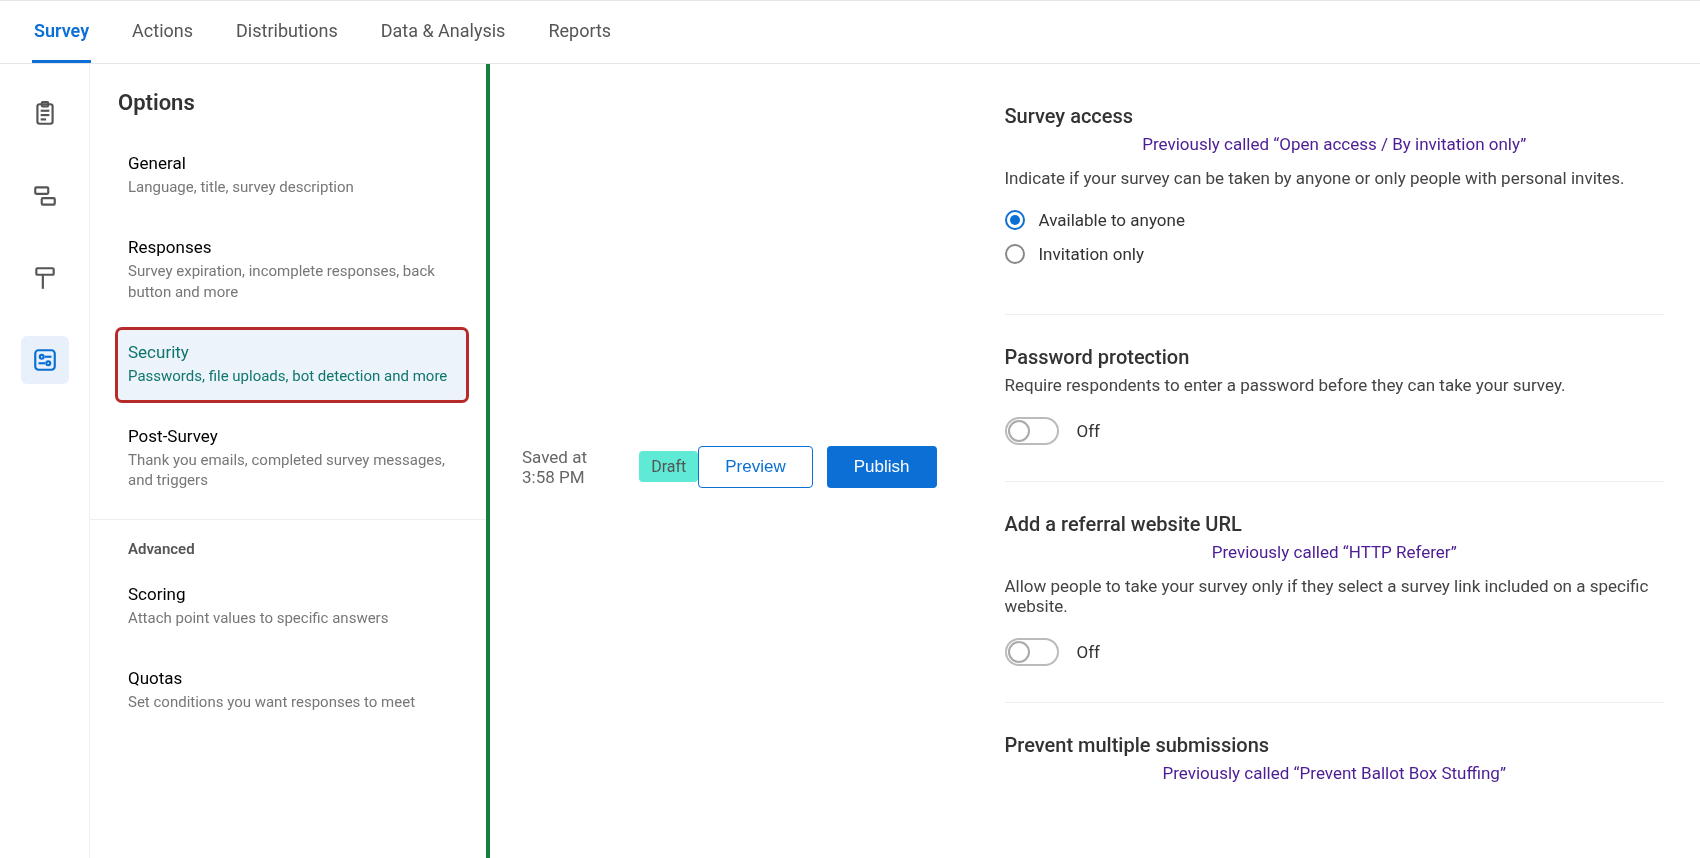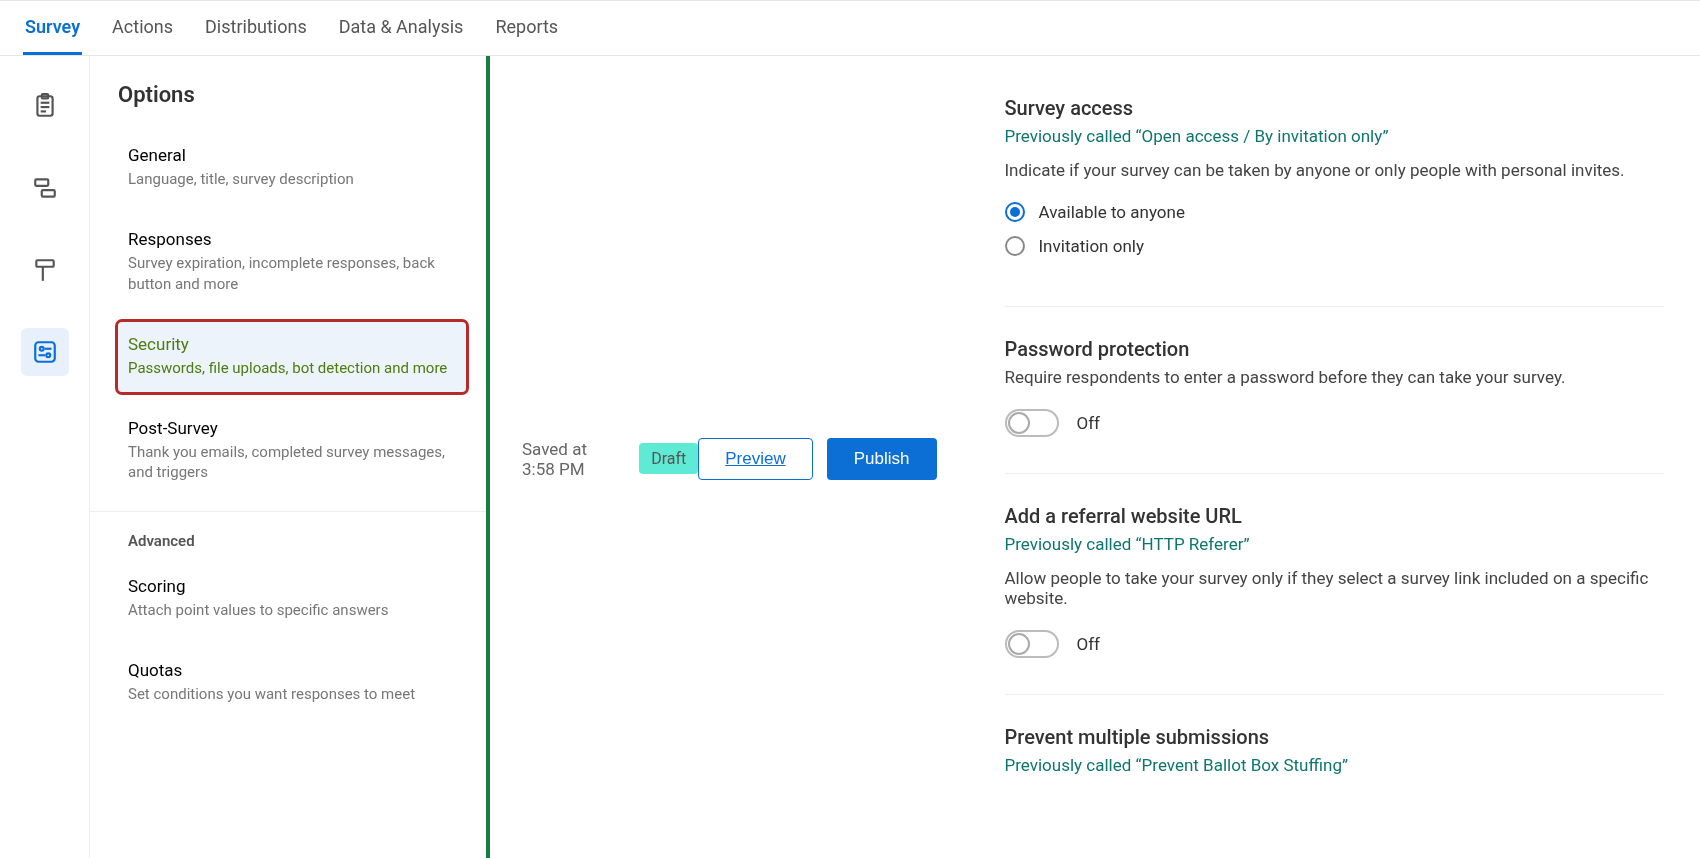--- a/index.html
+++ b/index.html
@@ -9,25 +9,25 @@
     color: #333;
     background: #fff;
     width: 1700px;
     height: 858px;
   }
 
   
   .top-tabs {
     display: flex;
     align-items: center;
-    height: 56px;
+    height: 64px;
     border-top: 1px solid #e6e6e6;
     border-bottom: 1px solid #e6e6e6;
-    padding-left: 23px;
-    gap: 28px;
+    padding-left: 32px;
+    gap: 39px;
   }
   .top-tabs a {
     text-decoration: none;
     font-size: 18px;
     color: #555;
     height: 100%;
     display:flex;
     align-items:center;
     border-bottom: 3px solid transparent;
     padding: 0 2px;
@@ -93,21 +93,21 @@
     font-size: 15px;
     color: #777;
     line-height: 1.35;
   }
   .side-item.active {
     background: #ecf3fb;
     outline: 3px solid #b62a2a;
   }
   .side-item.active .title,
   .side-item.active .desc {
-    color: #4d7c0f;
+    color: #0f766e;
   }
   .side-divider {
     border: none;
     border-top: 1px solid #eee;
     margin: 10px -20px 20px -28px;
   }
   .side-header {
     font-size: 15px;
     font-weight: 600;
     color: #555;
@@ -151,21 +151,20 @@
     font-size: 17px;
     padding: 10px 26px;
     border-radius: 4px;
     cursor:pointer;
     border: 1px solid transparent;
   }
   .btn-outline {
     background: #fff;
     color: #0b6fd6;
     border-color: #0b6fd6;
-    text-decoration: underline;
   }
   .btn-primary {
     background: #0b6fd6;
     color: #fff;
   }
 
   .content-body {
     padding: 40px 36px;
     overflow-y:auto;
     max-width: 1080px;
@@ -177,23 +176,24 @@
     border-bottom: 1px solid #eee;
   }
   .section:last-child { border-bottom:none; }
   .section h3 {
     font-size: 20px;
     font-weight: 500;
     color: #333;
     margin-bottom: 6px;
   }
   .section .sub {
-    color: #0f766e;
+    color: #4c1d95;
     font-size: 17px;
     margin-bottom: 14px;
+    text-align: center;
   }
   .section .help {
     color: #444;
     font-size: 17px;
     margin-bottom: 22px;
   }
 
   .radio-row {
     display:flex;
     align-items:center;

